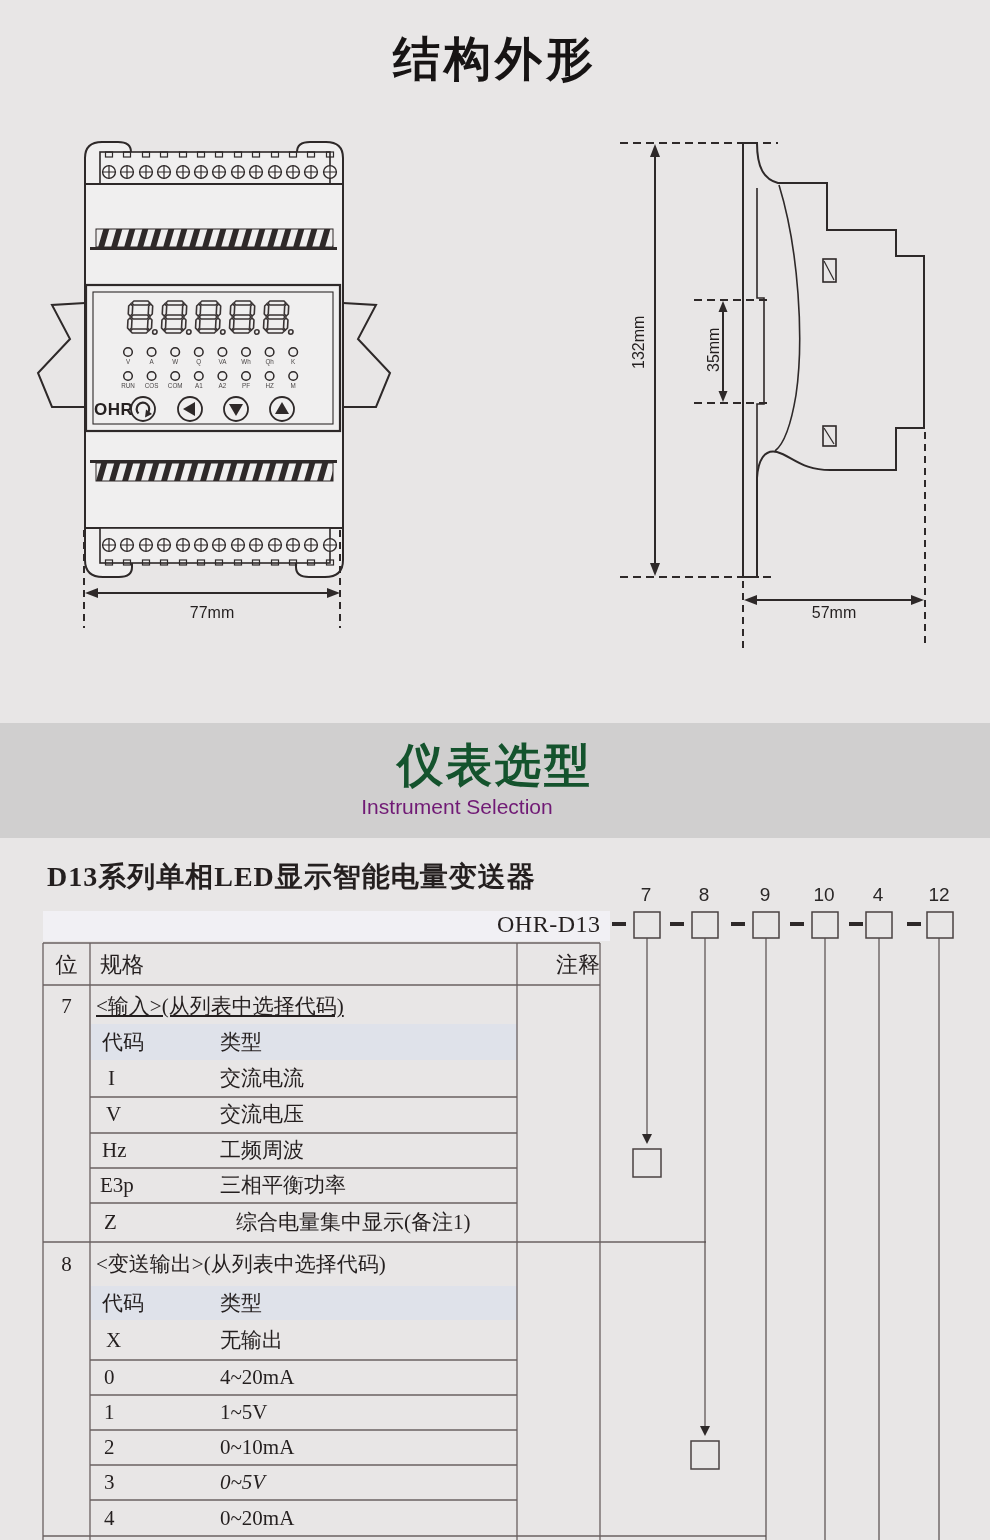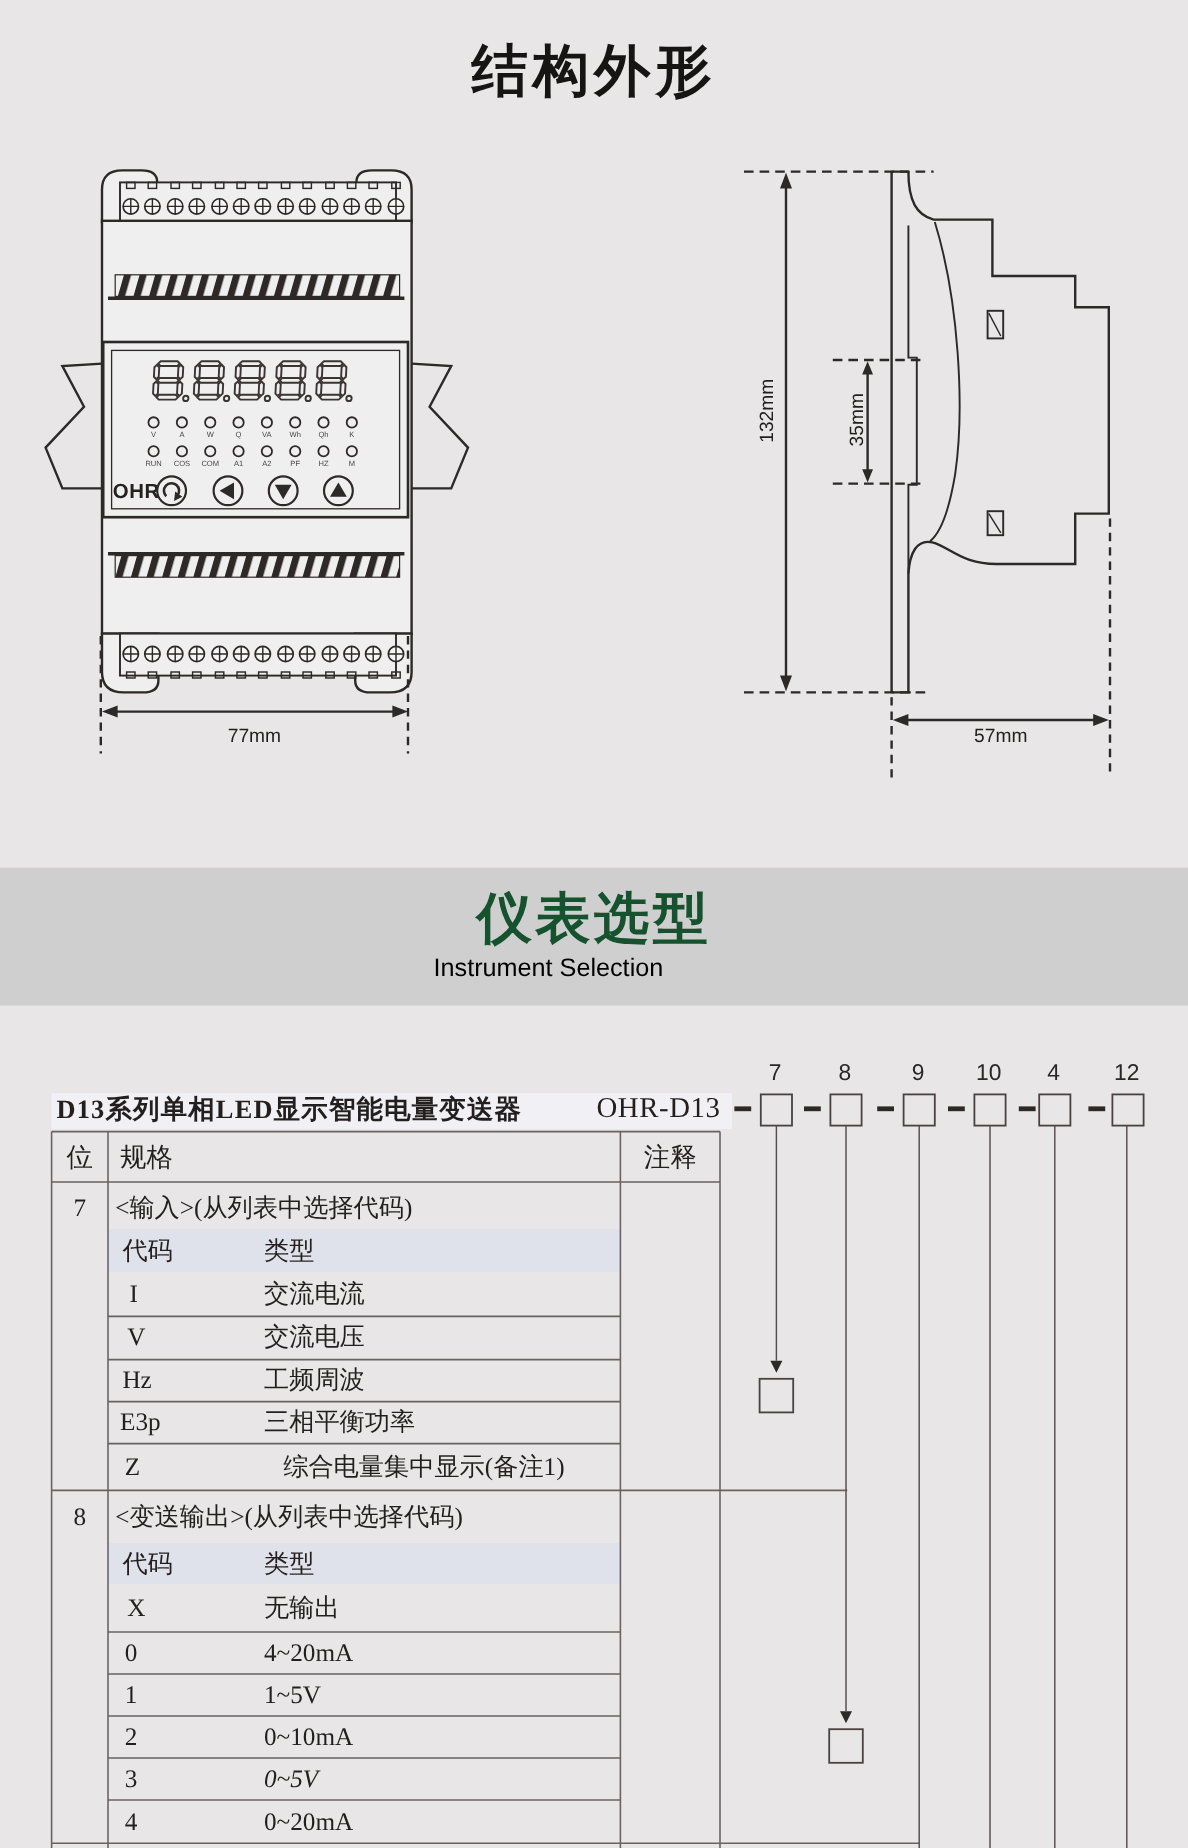--- a/index.html
+++ b/index.html
@@ -17,36 +17,36 @@
   }
   #band{
     left:0;top:723px;width:990px;height:115px;background:#d0cfcf;
   }
   #band-title{
     left:0;top:735px;width:990px;text-align:center;
     font-size:46px;font-weight:700;letter-spacing:3px;color:#14532d;
   }
   #band-subtitle{
     left:0;top:795px;width:914px;text-align:center;
-    font-size:21px;color:#000000;
+    font-size:21px;color:#701a75;
   }
   svg{position:absolute;left:0;top:0;}
   .ln{stroke:#2e2929;fill:none;}
   .fillbody{fill:#f0efef;}
   .tl{stroke:#6a6161;stroke-width:1.3;fill:none;}
   .cl{stroke:#554c4c;stroke-width:1.2;fill:none;}
   .bx{stroke:#4a4242;stroke-width:1.5;fill:none;}
   .dim{font-family:"Liberation Sans","DejaVu Sans",sans-serif;font-size:16px;fill:#231f1f;}
   .ledlab{font-family:"Liberation Sans","DejaVu Sans",sans-serif;font-size:6.3px;fill:#4a4646;}
   
   .t{position:absolute;font-family:"Liberation Serif","DejaVu Serif",serif;color:#241f1f;
      font-size:21px;line-height:36px;white-space:nowrap;}
   .num{position:absolute;top:884px;width:30px;text-align:center;
        font-family:"Liberation Sans","DejaVu Sans",sans-serif;font-size:19px;color:#2a2727;}
-  #series-title{left:47px;top:908px;font-size:22px;font-weight:600;line-height:34px;letter-spacing:1px;}
+  #series-title{left:47px;top:860px;font-size:28px;font-weight:600;line-height:34px;letter-spacing:1px;}
   #model-prefix{left:497px;top:907px;font-size:24px;line-height:34px;letter-spacing:0.5px;}
   .hdrcell{top:946px;line-height:38px;font-size:22px;}
 </style>
 </head>
 <body>
 
 <div id="band" class="abs"></div>
 
 <svg width="990" height="1540" viewBox="0 0 990 1540">
   <defs>
@@ -296,24 +296,24 @@
 
 <span class="num" style="left:631px;">7</span>
 <span class="num" style="left:689px;">8</span>
 <span class="num" style="left:750px;">9</span>
 <span class="num" style="left:809px;">10</span>
 <span class="num" style="left:863px;">4</span>
 <span class="num" style="left:924px;">12</span>
 
 <div class="t hdrcell" style="left:43px;width:47px;text-align:center;">位</div>
 <div class="t hdrcell" style="left:100px;">规格</div>
-<div class="t hdrcell" style="left:517px;width:83px;text-align:center;">注释</div>
+<div class="t hdrcell" style="left:517px;width:83px;text-align:right;">注释</div>
 
 <div class="t" style="left:43px;top:988px;width:47px;text-align:center;">7</div>
-<div class="t" style="left:96px;top:988px;">&lt;输入&gt;(从列表中选择代码)</div>
+<div class="t" style="left:96px;top:988px;text-decoration:underline;">&lt;输入&gt;(从列表中选择代码)</div>
 <div class="t" style="left:102px;top:1024px;">代码</div>
 <div class="t" style="left:220px;top:1024px;">类型</div>
 <div class="t" style="left:108px;top:1060px;">I</div>
 <div class="t" style="left:220px;top:1060px;">交流电流</div>
 <div class="t" style="left:106px;top:1096px;">V</div>
 <div class="t" style="left:220px;top:1096px;">交流电压</div>
 <div class="t" style="left:102px;top:1132px;">Hz</div>
 <div class="t" style="left:220px;top:1132px;">工频周波</div>
 <div class="t" style="left:100px;top:1167px;">E3p</div>
 <div class="t" style="left:220px;top:1167px;">三相平衡功率</div>

